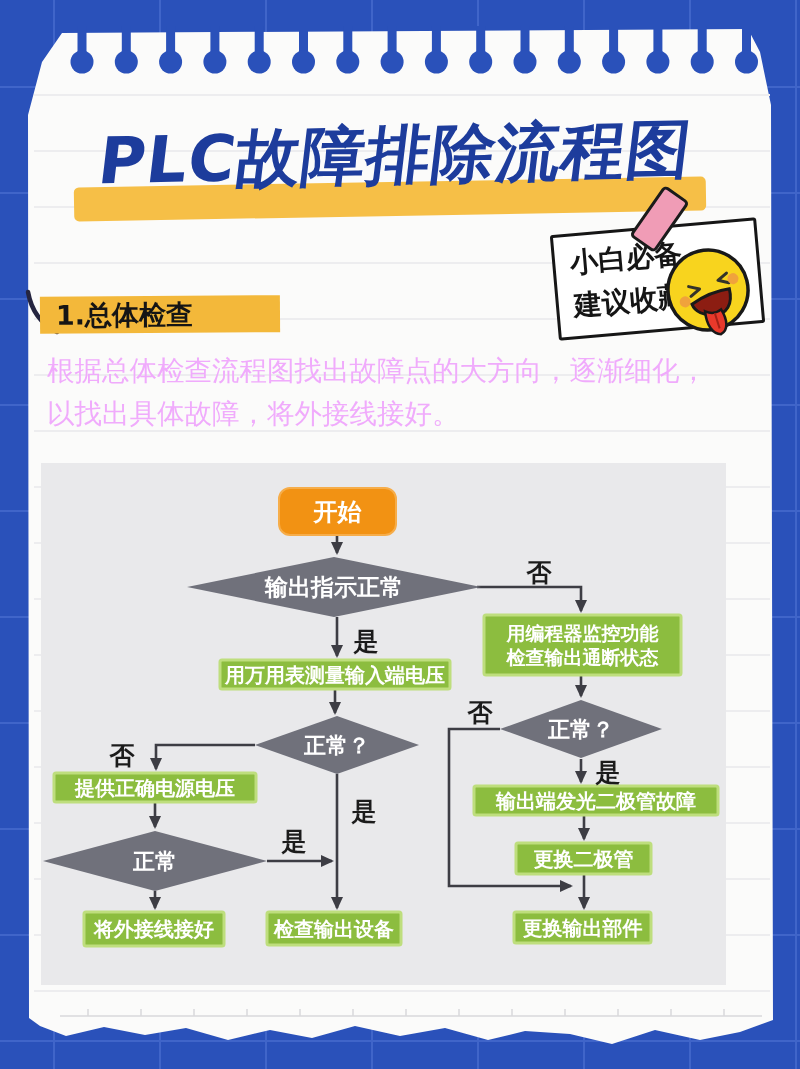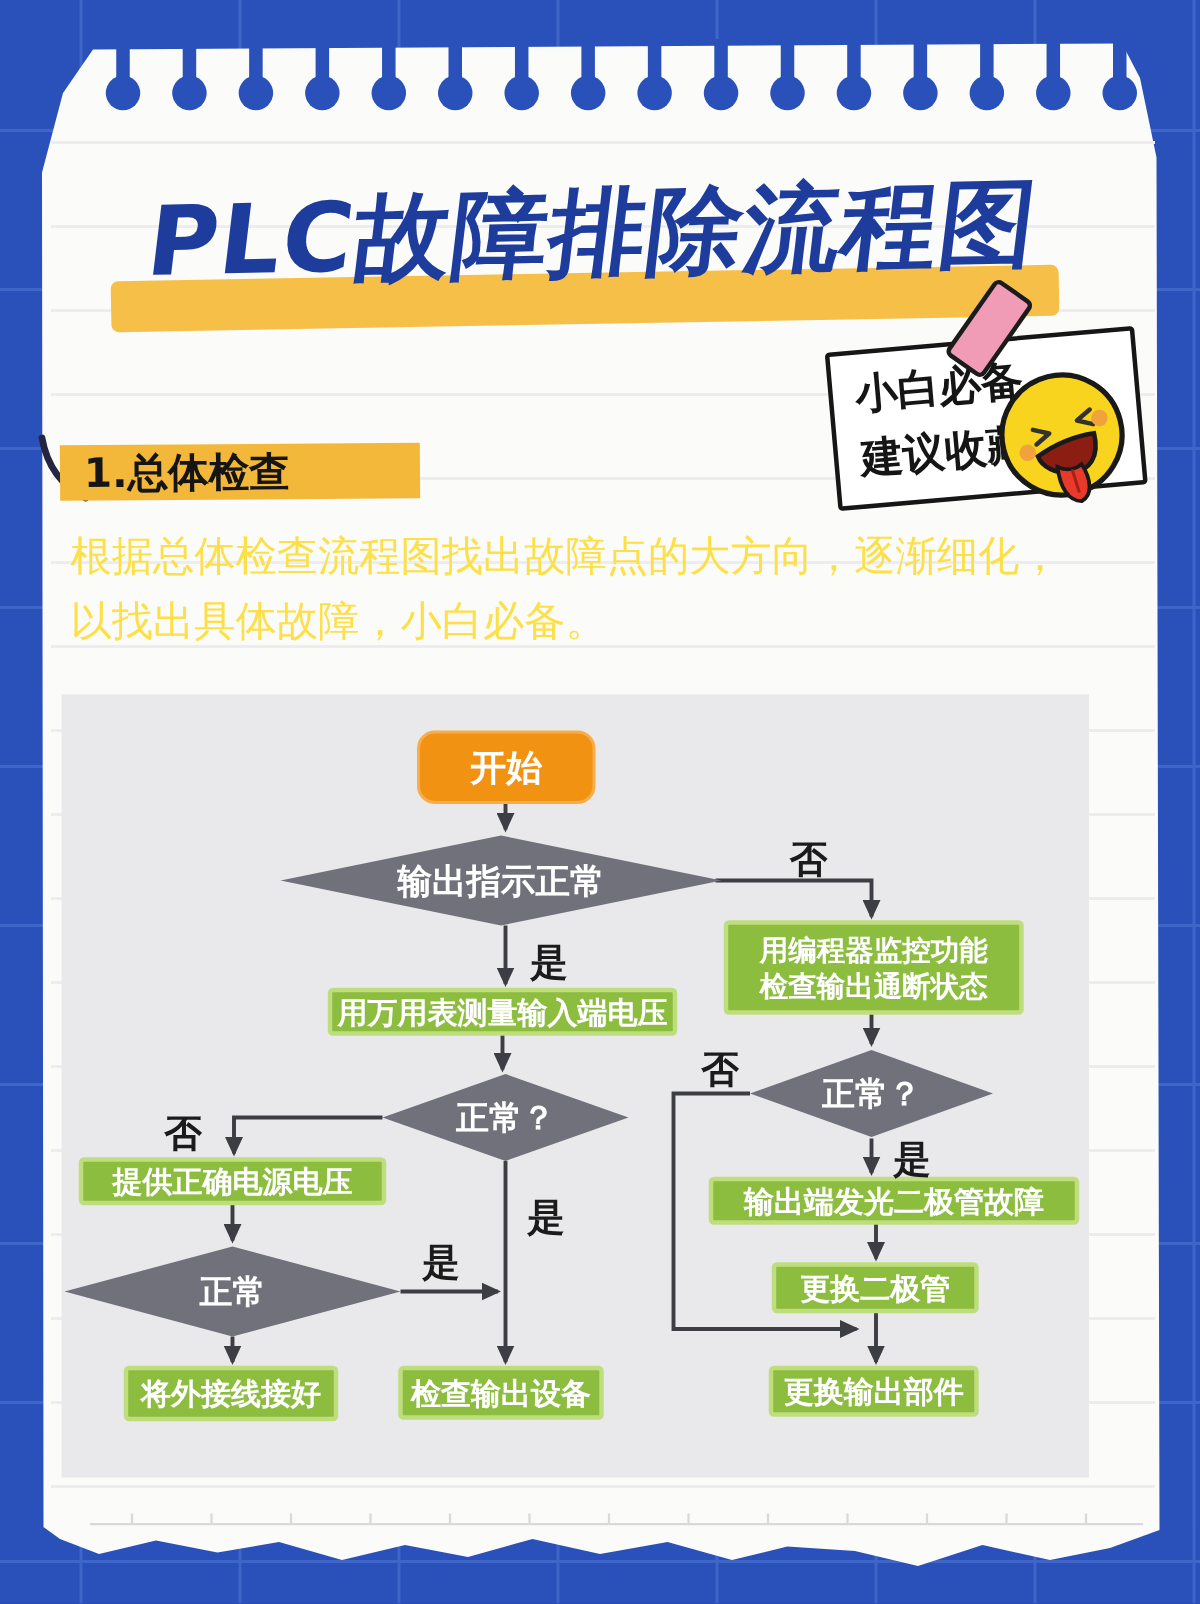--- a/index.html
+++ b/index.html
@@ -43,21 +43,21 @@
   .section-heading{
     position:absolute; left:40px; top:296px; width:240px; height:37px;
     background:var(--heading-bg,#f3b83a); z-index:4;
     display:flex; align-items:center; transform:rotate(-0.4deg);
   }
   .section-heading span{padding-left:16px; font-size:27px; font-weight:700; color:#151515;}
 
   
   .body-line{
     position:absolute; left:47px; margin:0; width:730px;
-    font-size:27.5px; font-weight:500; color:#fde047; z-index:4; white-space:nowrap;
+    font-size:27.5px; font-weight:500; color:#f0abfc; z-index:4; white-space:nowrap;
   }
   .body-line.l1{top:353px;}
   .body-line.l2{top:396px;}
 
   
   .flow-panel{
     position:absolute; left:41px; top:463px; width:685px; height:522px;
     background:var(--panel,#e9e9eb); z-index:4;
   }
   .flow-panel svg{display:block;}
@@ -186,21 +186,21 @@
       <path d="M 44,70 C 42,84 46,94 54,96 C 62,94 64,84 60,72 Q 52,76 44,70 Z" fill="#e8392b" stroke="#191919" stroke-width="2.5"></path>
       <path d="M 53,74 L 54,90" stroke="#a32117" stroke-width="2" fill="none"></path>
     </g>
   </svg>
 
   <div class="section-heading">
     <span>1.总体检查</span>
   </div>
 
   <p class="body-line l1">根据总体检查流程图找出故障点的大方向，逐渐细化，</p>
-  <p class="body-line l2">以找出具体故障，小白必备。</p>
+  <p class="body-line l2">以找出具体故障，将外接线接好。</p>
 
   <div class="flow-panel">
     <svg id="flowchart-svg" width="685" height="522" viewBox="57 463 685 522">
       <defs>
         <marker id="arrow" markerUnits="userSpaceOnUse" markerWidth="13" markerHeight="12" refX="11" refY="6" orient="auto">
           <path d="M0,0 L13,6 L0,12 Z" fill="#3d3d44"></path>
         </marker>
       </defs>
       <g id="fc-edges">
           <polyline points="353,535 353,553" fill="none" stroke="#3d3d44" stroke-width="2.6" marker-end="url(#arrow)"></polyline>

